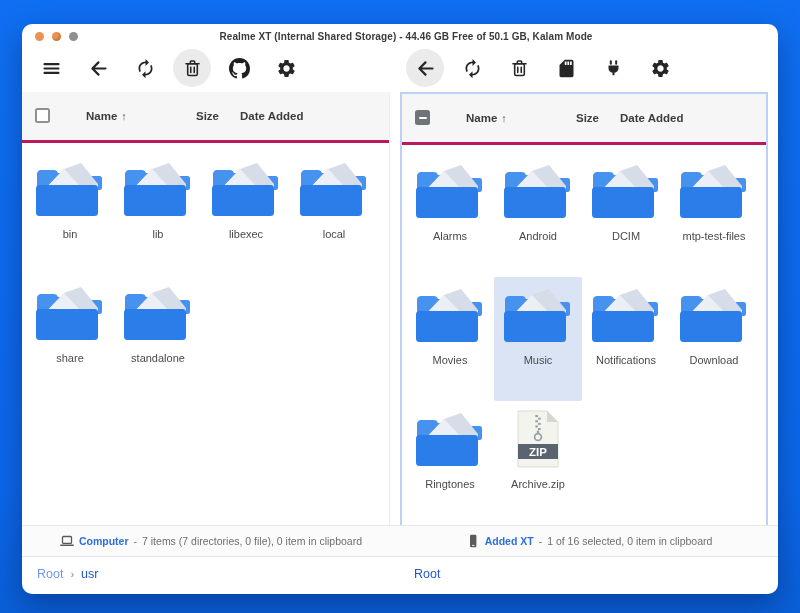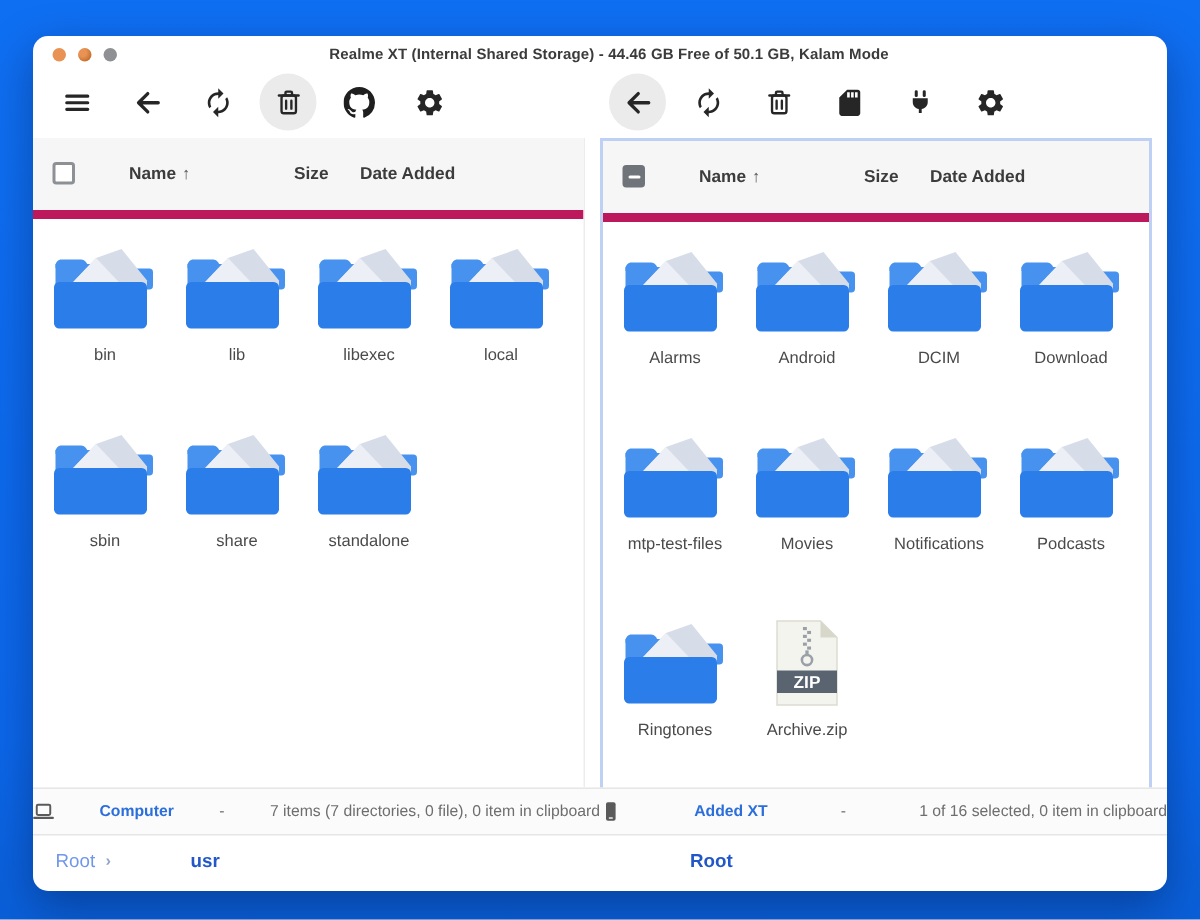--- a/index.html
+++ b/index.html
@@ -34,21 +34,21 @@
     width:38px;height:38px;border:none;background:transparent;border-radius:50%;
     display:flex;align-items:center;justify-content:center;cursor:pointer;padding:0;
   }
   .ic-btn.hl{background:#ebebec;}
   .ic-btn svg{width:21px;height:21px;display:block;}
   
   .content{position:absolute;top:68px;left:0;right:0;bottom:69px;}
   .pane{position:absolute;top:0;height:100%;background:#fff;overflow:hidden;}
   .pane.leftp{left:0;width:367px;border-right:1px solid #ededed;}
   .pane.rightp{left:378px;width:364px;border:2px solid #bfd0f5;border-bottom:none;}
-  .pane-hdr{position:relative;height:48px;background:#f6f6f7;border-bottom:6px solid #be185d;}
+  .pane-hdr{position:relative;height:48px;background:#f6f6f7;border-bottom:3px solid #be185d;}
   .hcol{position:absolute;top:50%;transform:translateY(-50%);font-size:11.5px;font-weight:700;color:#3c3c3c;}
   .h-name{left:64px;} .h-size{left:174px;} .h-date{left:218px;}
   .sort-arrow{font-weight:400;color:#555;margin-left:4px;font-size:11px;}
   .cb{position:absolute;left:13px;top:16px;width:15px;height:15px;border-radius:2.5px;cursor:pointer;}
   .cb.unchecked{background:#fff;border:2px solid #8d9196;box-sizing:border-box;}
   .cb.indeterminate{background:#6f747a;position:absolute;}
   .cb.indeterminate::after{
     content:"";position:absolute;left:3.5px;top:6.5px;width:8px;height:2px;background:#fff;border-radius:1px;
   }
   .grid{display:grid;grid-template-columns:repeat(4,88px);grid-auto-rows:124px;padding:8px 0 0 4px;}
@@ -58,31 +58,31 @@
   }
   .cell.selected{background:#dbe4f5;}
   .ficon{width:72px;height:58px;display:block;}
   .zicon{width:50px;height:58px;display:block;margin:0 11px;}
   .flabel{margin-top:10px;font-size:11px;color:#4a4a4a;white-space:nowrap;}
   
   .statusbar{
     position:absolute;left:0;top:501px;width:100%;height:32px;background:#fbfbfc;
     border-top:1px solid #e6e6e6;border-bottom:1px solid #e6e6e6;display:flex;box-sizing:border-box;
   }
-  .status-half{width:50%;display:flex;align-items:center;justify-content:space-between;gap:5px;
+  .status-half{width:50%;display:flex;align-items:center;justify-content:center;gap:5px;
     font-size:10.5px;color:#6e6e6e;}
   .status-link{color:#2c6fdb;font-weight:700;cursor:pointer;}
   .s-icon{width:14px;height:14px;display:block;}
   
   .crumbs{position:absolute;left:0;top:533px;width:100%;height:37px;}
   .crumb{position:absolute;top:10px;font-size:12.5px;display:flex;align-items:center;}
   .crumb.l{left:15px;} .crumb.r{left:392px;}
   .crumb-root{color:#7197ea;cursor:pointer;}
   .crumb-sep{color:#93a5c9;margin:0 7px;font-weight:700;font-size:11px;}
-  .crumb-cur{color:#2257c9;font-weight:700;cursor:pointer;margin-left:46px;}
+  .crumb-cur{color:#2257c9;font-weight:400;cursor:pointer;}
   .defs{position:absolute;width:0;height:0;overflow:hidden;}
 </style>
 </head>
 <body>
 
 <svg class="defs" xmlns="http://www.w3.org/2000/svg">
   <symbol id="sym-folder" viewBox="0 0 72 58">
     <path d="M3 14c0-2.2 1.8-4 4-4h13c1.4 0 2.7.7 3.4 1.9l2.4 3.8H3z" fill="#4791ef"></path>
     <rect x="3" y="13" width="42" height="17" fill="#4791ef"></rect>
     <rect x="54" y="16" width="14" height="14" rx="2.5" fill="#4791ef"></rect>
@@ -234,26 +234,20 @@
         <div class="cell">
           <svg class="ficon">
               <use href="#sym-folder"></use>
             </svg>
           <div class="flabel">local</div>
         </div>
         <div class="cell">
           <svg class="ficon">
               <use href="#sym-folder"></use>
             </svg>
-          <div class="flabel">sbin</div>
-        </div>
-        <div class="cell">
-          <svg class="ficon">
-              <use href="#sym-folder"></use>
-            </svg>
           <div class="flabel">share</div>
         </div>
         <div class="cell">
           <svg class="ficon">
               <use href="#sym-folder"></use>
             </svg>
           <div class="flabel">standalone</div>
         </div>
       </div>
     </div>
@@ -283,45 +277,45 @@
         <div class="cell">
           <svg class="ficon">
               <use href="#sym-folder"></use>
             </svg>
           <div class="flabel">DCIM</div>
         </div>
         <div class="cell">
           <svg class="ficon">
               <use href="#sym-folder"></use>
             </svg>
+          <div class="flabel">mtp-test-files</div>
+        </div>
+        <div class="cell">
+          <svg class="ficon">
+              <use href="#sym-folder"></use>
+            </svg>
+          <div class="flabel">Movies</div>
+        </div>
+        <div class="cell selected">
+          <svg class="ficon">
+              <use href="#sym-folder"></use>
+            </svg>
+          <div class="flabel">Music</div>
+        </div>
+        <div class="cell">
+          <svg class="ficon">
+              <use href="#sym-folder"></use>
+            </svg>
+          <div class="flabel">Notifications</div>
+        </div>
+        <div class="cell">
+          <svg class="ficon">
+              <use href="#sym-folder"></use>
+            </svg>
           <div class="flabel">Download</div>
-        </div>
-        <div class="cell">
-          <svg class="ficon">
-              <use href="#sym-folder"></use>
-            </svg>
-          <div class="flabel">mtp-test-files</div>
-        </div>
-        <div class="cell">
-          <svg class="ficon">
-              <use href="#sym-folder"></use>
-            </svg>
-          <div class="flabel">Movies</div>
-        </div>
-        <div class="cell">
-          <svg class="ficon">
-              <use href="#sym-folder"></use>
-            </svg>
-          <div class="flabel">Notifications</div>
-        </div>
-        <div class="cell">
-          <svg class="ficon">
-              <use href="#sym-folder"></use>
-            </svg>
-          <div class="flabel">Podcasts</div>
         </div>
         <div class="cell">
           <svg class="ficon">
               <use href="#sym-folder"></use>
             </svg>
           <div class="flabel">Ringtones</div>
         </div>
         <div class="cell">
           <svg class="zicon">
               <use href="#sym-zip"></use>

